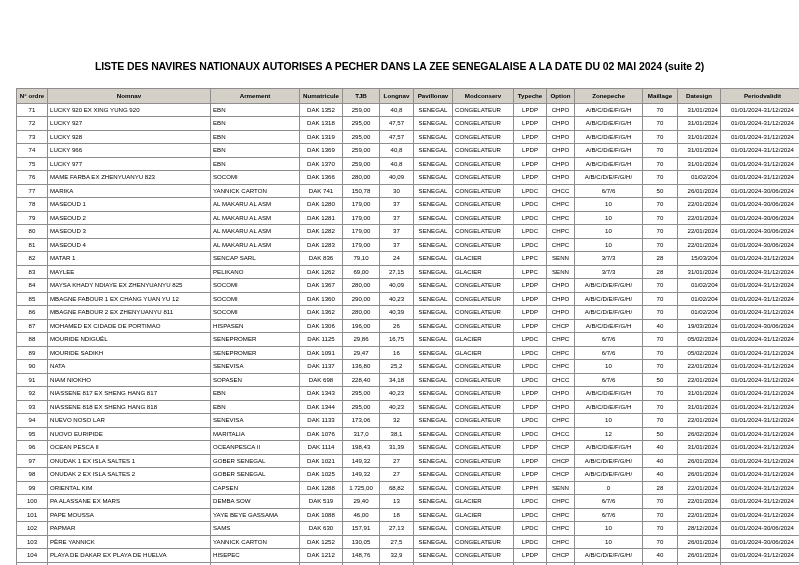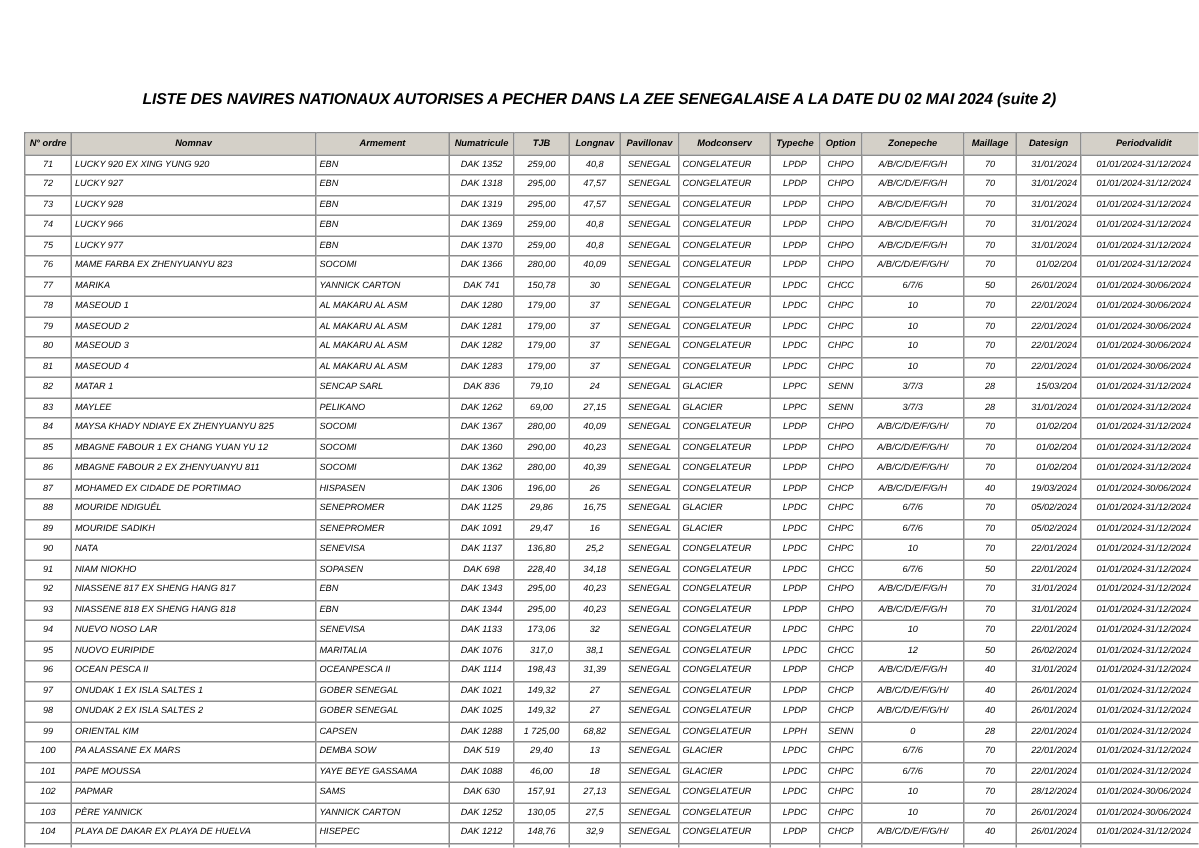--- a/index.html
+++ b/index.html
@@ -13,21 +13,20 @@
     font-family: "Liberation Sans", sans-serif;
     overflow: hidden;
   }
   #page {
     position: relative;
     width: 799px;
     height: 565px;
     box-sizing: border-box;
     padding: 16px;
     background: #ffffff;
-    font-style: italic;
   }
   #doc-title {
     position: absolute;
     left: 0;
     top: 60px;
     width: 799px;
     text-align: center;
     font-size: 10.5px;
     font-weight: bold;
     color: #000000;

